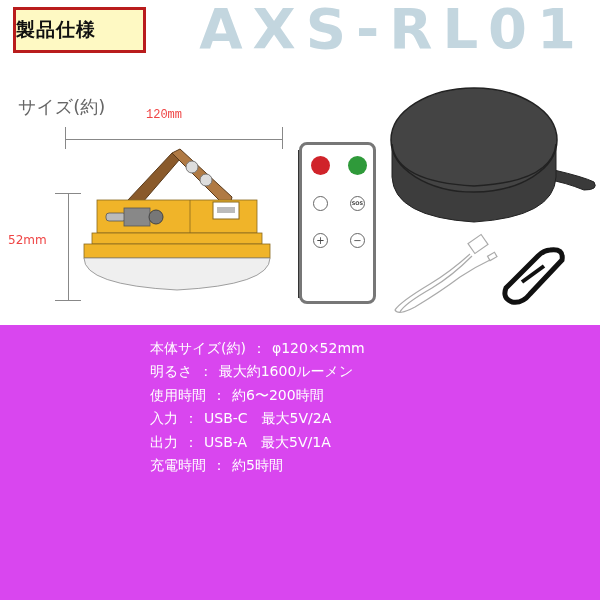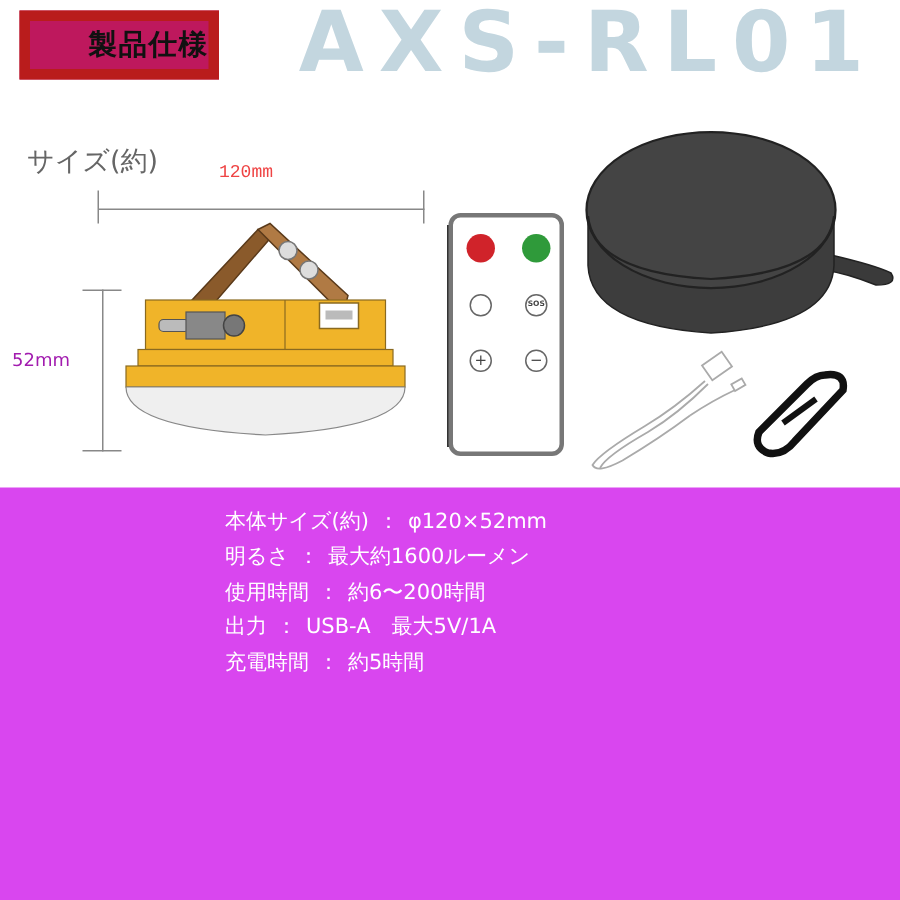--- a/index.html
+++ b/index.html
@@ -3,34 +3,34 @@
 <meta charset="utf-8">
 <style>
   * { box-sizing: border-box; margin: 0; padding: 0; }
   html, body { width: 600px; height: 600px; overflow: hidden; background: #ffffff; }
   body { position: relative; font-family: "DejaVu Sans", sans-serif; }
 
   .top { position: absolute; left: 0; top: 0; width: 600px; height: 325px; background: #ffffff; }
 
   .title-box {
     position: absolute; left: 13px; top: 7px; width: 133px; height: 46px;
-    border: 7px solid #b91c1c; background: #be185d;
-    display: flex; align-items: center; justify-content: flex-end;
+    border: 3px solid #b91c1c; background: #fef9c3;
+    display: flex; align-items: center; justify-content: flex-start;
   }
   .title-box span { font-size: 19px; font-weight: bold; color: #111; letter-spacing: 1px; }
 
   .model {
     position: absolute; right: 14px; top: -4px;
     font-family: "DejaVu Sans", sans-serif; font-weight: bold;
     font-size: 56px; color: #c3d6df; letter-spacing: 10px;
   }
 
   .size-label { position: absolute; left: 18px; top: 95px; font-size: 18px; color: #666; }
   .dim-w-label { position: absolute; left: 146px; top: 108px; font-size: 12px; color: #ef4444; font-family: Liberation Mono, monospace; }
-  .dim-h-label { position: absolute; left: 8px; top: 233px; font-size: 12px; color: #a21caf; }
+  .dim-h-label { position: absolute; left: 8px; top: 233px; font-size: 12px; color: #ef4444; }
   .dim-line { position: absolute; background: #888; }
 
   .remote {
     position: absolute; left: 299px; top: 142px; width: 77px; height: 162px;
     border: 3px solid #777; border-radius: 8px; background: #fff;
   }
   .rbtn { position: absolute; border-radius: 50%; }
   .rbtn.red { background: #d0232a; width: 19px; height: 19px; }
   .rbtn.green { background: #2f9a3a; width: 19px; height: 19px; }
   .rbtn.line { border: 1.5px solid #666; width: 15px; height: 15px; display:flex; align-items:center; justify-content:center; font-size: 10px; color:#444; line-height: 1; }
@@ -122,16 +122,17 @@
     <path d="M50,6 Q64,4 62,16 L30,50 Q22,60 12,58 Q2,54 6,44 L38,12 Q44,6 50,6 Z" fill="none" stroke="#111" stroke-width="5"></path>
     <line x1="22" y1="38" x2="44" y2="22" stroke="#111" stroke-width="4"></line>
   </svg>
 </div>
 
 <div class="spec-panel">
   <ul class="spec-list">
     <li><span>本体サイズ(約)</span><span class="sep">：</span><span>φ120×52mm</span></li>
     <li><span>明るさ</span><span class="sep">：</span><span>最大約1600ルーメン</span></li>
     <li><span>使用時間</span><span class="sep">：</span><span>約6〜200時間</span></li>
+    <li><span>入力</span><span class="sep">：</span><span>USB-C　最大5V/2A</span></li>
     <li><span>出力</span><span class="sep">：</span><span>USB-A　最大5V/1A</span></li>
     <li><span>充電時間</span><span class="sep">：</span><span>約5時間</span></li>
   </ul>
 </div>
 
 </body></html>

